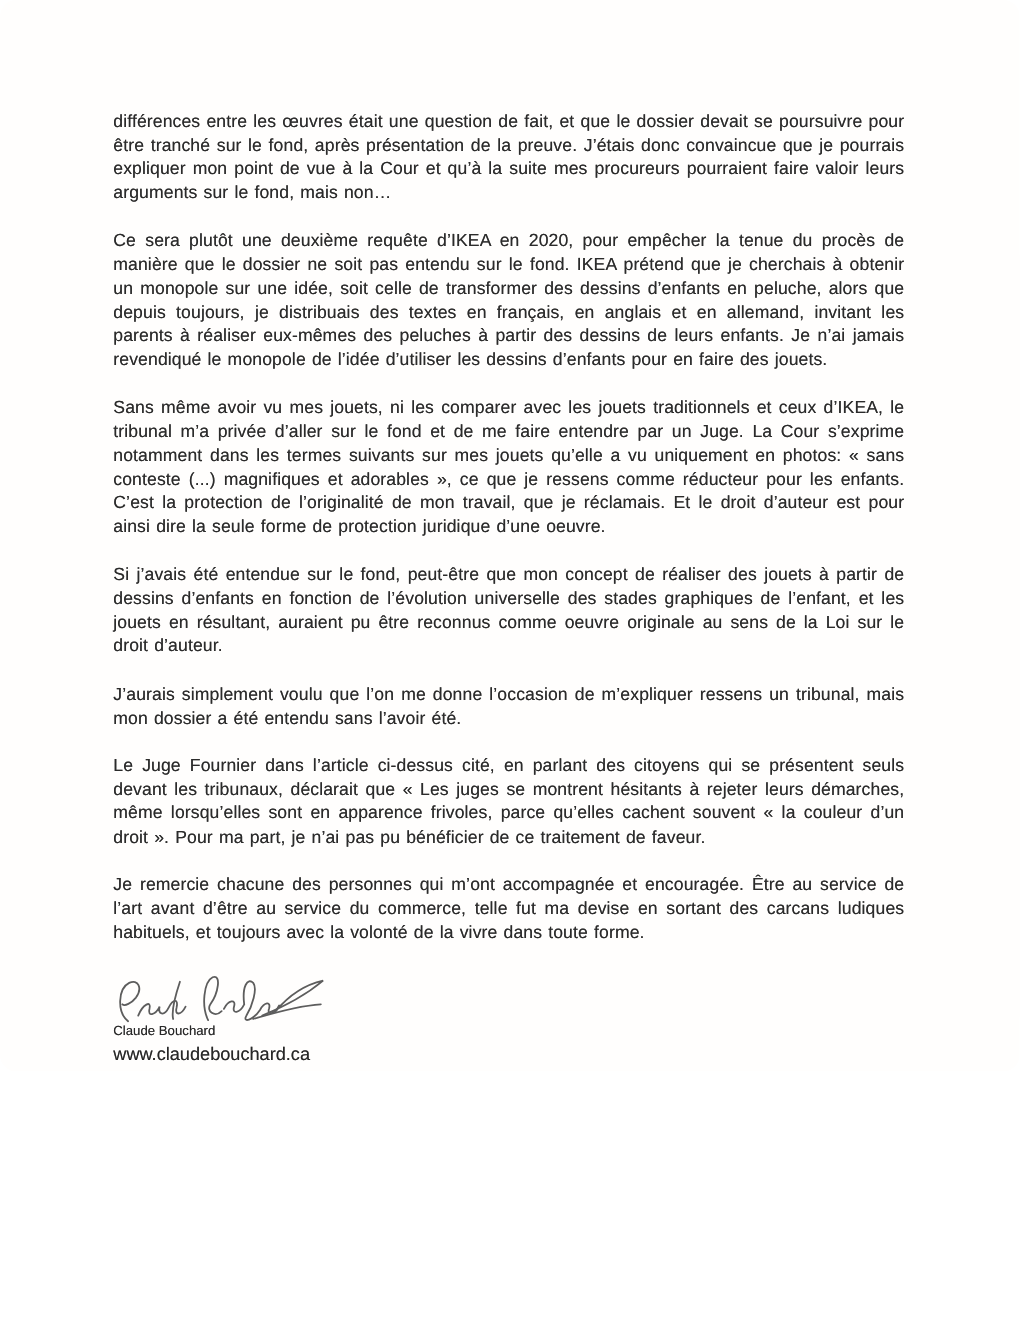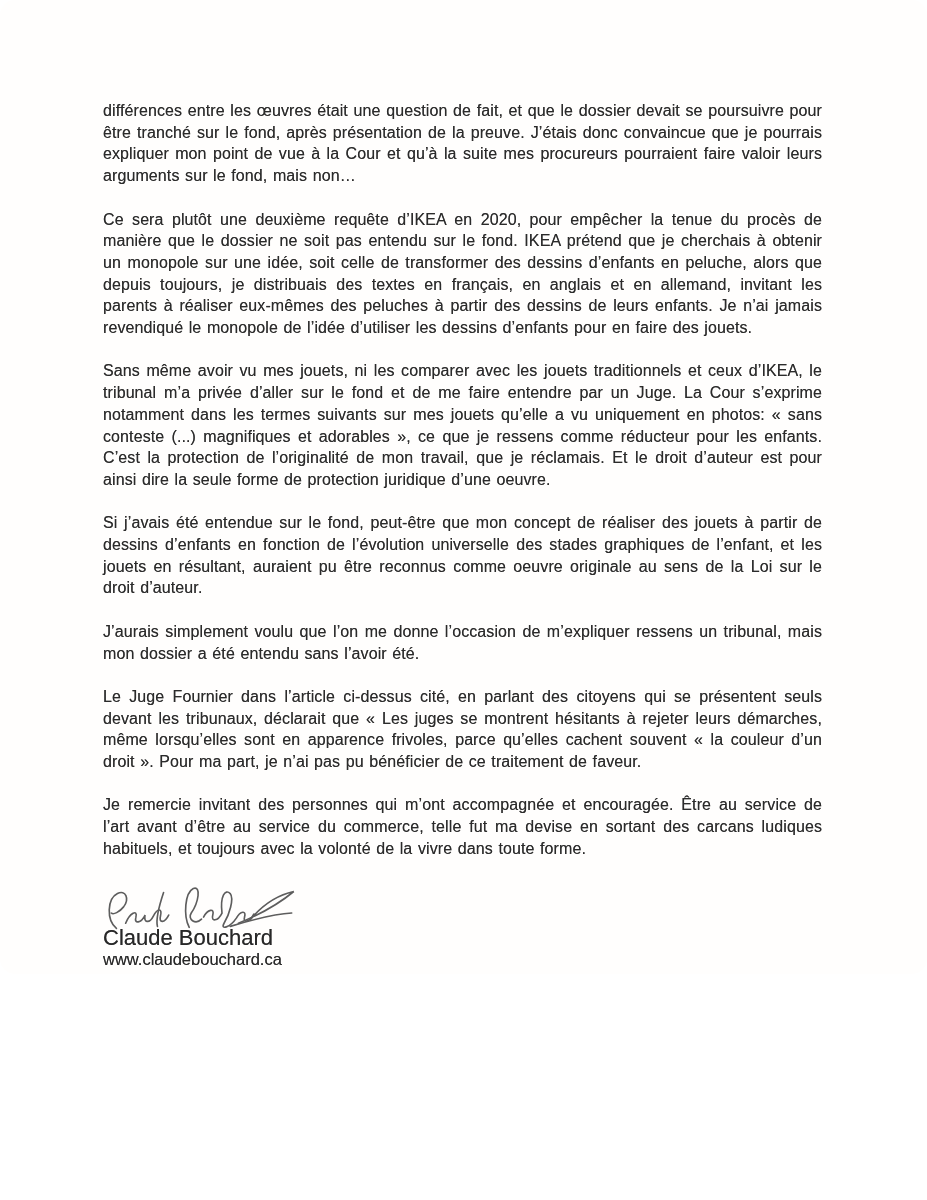--- a/index.html
+++ b/index.html
@@ -34,21 +34,21 @@
   }
   .signature-block {
     margin-top: 6px;
     position: relative;
   }
   .signature-scrawl {
     display: block;
     margin: 0 0 -16px -4px;
   }
   .signatory-name {
-    font-size: 22px;
+    font-size: 12px;
     line-height: 21.7px;
     color: #282828;
     text-shadow: 0 0 0.6px rgba(45,45,45,0.65);
   }
   .signatory-url {
     display: inline-block;
     font-size: 16.5px;
     line-height: 20px;
     color: #282828;
     border-bottom: 1.6px solid #2b2b2b;
@@ -72,21 +72,21 @@
 
 <div class="page">
 
   <div class="content">
     <p>différences entre les œuvres était une question de fait, et que le dossier devait se poursuivre pour être tranché sur le fond, après présentation de la preuve. J’étais donc convaincue que je pourrais expliquer mon point de vue à la Cour et qu’à la suite mes procureurs pourraient faire valoir leurs arguments sur le fond, mais non…</p>
     <p>Ce sera plutôt une deuxième requête d’IKEA en 2020, pour empêcher la tenue du procès de manière que le dossier ne soit pas entendu sur le fond. IKEA prétend que je cherchais à obtenir un monopole sur une idée, soit celle de transformer des dessins d’enfants en peluche, alors que depuis toujours, je distribuais des textes en français, en anglais et en allemand, invitant les parents à réaliser eux-mêmes des peluches à partir des dessins de leurs enfants. Je n’ai jamais revendiqué le monopole de l’idée d’utiliser les dessins d’enfants pour en faire des jouets.</p>
     <p>Sans même avoir vu mes jouets, ni les comparer avec les jouets traditionnels et ceux d’IKEA, le tribunal m’a privée d’aller sur le fond et de me faire entendre par un Juge. La Cour s’exprime notamment dans les termes suivants sur mes jouets qu’elle a vu uniquement en photos: « sans conteste (...) magnifiques et adorables », ce que je ressens comme réducteur pour les enfants. C’est la protection de l’originalité de mon travail, que je réclamais. Et le droit d’auteur est pour ainsi dire la seule forme de protection juridique d’une oeuvre.</p>
     <p>Si j’avais été entendue sur le fond, peut-être que mon concept de réaliser des jouets à partir de dessins d’enfants en fonction de l’évolution universelle des stades graphiques de l’enfant, et les jouets en résultant, auraient pu être reconnus comme oeuvre originale au sens de la Loi sur le droit d’auteur.</p>
     <p>J’aurais simplement voulu que l’on me donne l’occasion de m’expliquer ressens un tribunal, mais mon dossier a été entendu sans l’avoir été.</p>
     <p>Le Juge Fournier dans l’article ci-dessus cité, en parlant des citoyens qui se présentent seuls devant les tribunaux, déclarait que « Les juges se montrent hésitants à rejeter leurs démarches, même lorsqu’elles sont en apparence frivoles, parce qu’elles cachent souvent « la couleur d’un droit ». Pour ma part, je n’ai pas pu bénéficier de ce traitement de faveur.</p>
-    <p>Je remercie invitant des personnes qui m’ont accompagnée et encouragée. Être au service de l’art avant d’être au service du commerce, telle fut ma devise en sortant des carcans ludiques habituels, et toujours avec la volonté de la vivre dans toute forme.</p>
+    <p>Je remercie chacune des personnes qui m’ont accompagnée et encouragée. Être au service de l’art avant d’être au service du commerce, telle fut ma devise en sortant des carcans ludiques habituels, et toujours avec la volonté de la vivre dans toute forme.</p>
 
     <div class="signature-block">
       <svg class="signature-scrawl" width="205" height="62" viewBox="0 0 200 60" fill="none" stroke="#474747" stroke-width="1.6" stroke-linecap="round" opacity="0.88">
         <path d="M17 46 C 7 38 8 17 18 12 C 26 8 30 17 24 25 C 20 30 14 33 12 31"></path>
         <path d="M26 41 C 30 31 38 27 36 35 C 34 42 41 41 45 33 C 43 40 49 42 53 34 C 57 26 62 26 60 34 C 58 41 64 41 68 33"></path>
         <path d="M63 11 C 59 23 55 36 57 44"></path>
         <path d="M88 45 C 82 33 84 11 92 7 C 100 4 97 21 90 31 C 86 37 94 43 100 37"></path>
         <path d="M102 35 C 106 27 113 26 111 33 C 109 40 116 39 120 31 C 118 15 123 7 128 12 C 132 17 127 33 122 41 C 118 48 128 45 134 36 C 138 29 144 28 142 35 C 140 41 147 40 151 32"></path>
         <path d="M148 37 C 158 25 172 14 190 10 C 178 20 158 32 136 41"></path>
         <path d="M128 44 C 148 38 170 32 188 31"></path>

